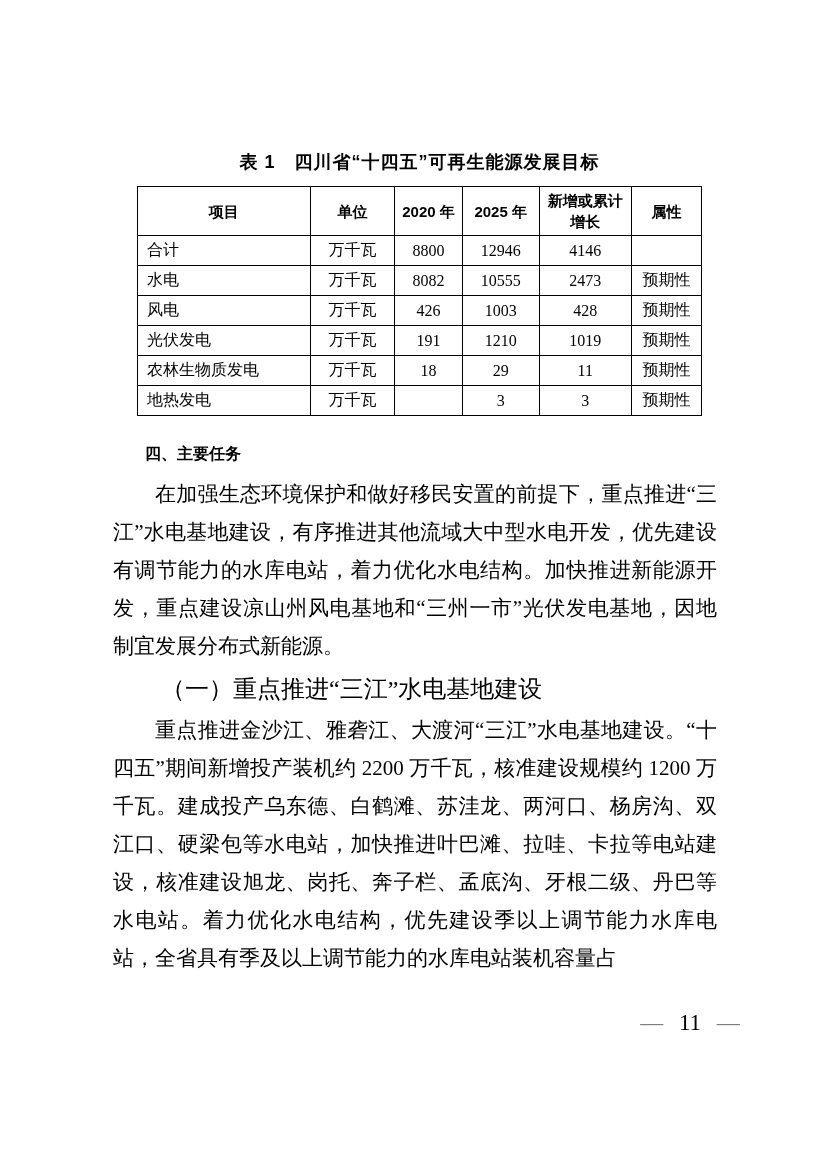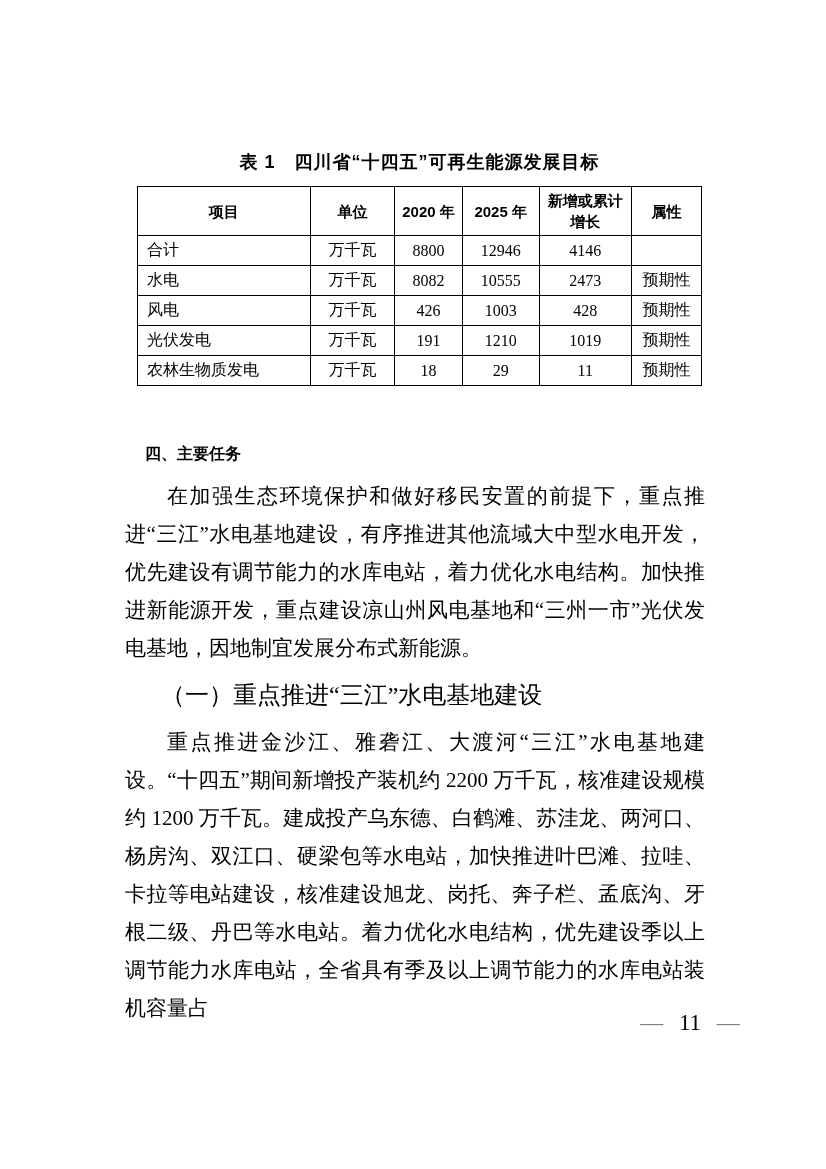--- a/index.html
+++ b/index.html
@@ -11,21 +11,21 @@
   table.data{position:absolute;left:137px;top:186px;width:565px;border-collapse:collapse;
         table-layout:fixed;border-radius:17px;}
   table.data th,table.data td{border:1px solid #000;overflow:hidden;}
   table.data th{height:46px;font-family:"Liberation Sans","DejaVu Sans",sans-serif;
         font-weight:bold;font-size:15px;text-align:center;line-height:21px;padding:1px 2px;}
   table.data td{height:27px;font-size:16px;text-align:center;padding:1px 3px;margin-top:10px;}
   table.data td.c0{text-align:left;padding-left:9px;}
   .content{position:absolute;left:113px;top:444px;width:604px;}
   .sec-head{font-family:"Liberation Sans","DejaVu Sans",sans-serif;font-weight:bold;
         font-size:16px;margin:0 0 10px 0;padding-left:2em;}
-  .para{font-size:21px;line-height:38px;text-align:justify;text-indent:2em;margin:12px;}
+  .para{font-size:21px;line-height:38px;text-align:justify;text-indent:2em;margin:0;}
   .sub-head{font-weight:normal;font-size:24px;margin:8px 0 6px 0;padding-left:2em;}
   .footer{position:absolute;left:630px;top:1010px;width:120px;text-align:center;
         font-size:23px;white-space:nowrap;}
   .footer .dash{color:#7f7f7f;letter-spacing:0;}
   .footer .num{color:#000;margin:0 10px;}
 </style>
 </head>
 <body>
 
 <div class="page">
@@ -85,20 +85,28 @@
         <td>预期性</td>
       </tr>
       <tr>
         <td class="c0">农林生物质发电</td>
         <td>万千瓦</td>
         <td>18</td>
         <td>29</td>
         <td>11</td>
         <td>预期性</td>
       </tr>
+      <tr>
+        <td class="c0">地热发电</td>
+        <td>万千瓦</td>
+        <td></td>
+        <td>3</td>
+        <td>3</td>
+        <td>预期性</td>
+      </tr>
     </tbody>
   </table>
 
   <div class="content">
     <div class="sec-head">四、主要任务</div>
     <p class="para">在加强生态环境保护和做好移民安置的前提下，重点推进“三江”水电基地建设，有序推进其他流域大中型水电开发，优先建设有调节能力的水库电站，着力优化水电结构。加快推进新能源开发，重点建设凉山州风电基地和“三州一市”光伏发电基地，因地制宜发展分布式新能源。</p>
     <div class="sub-head">（一）重点推进“三江”水电基地建设</div>
     <p class="para">重点推进金沙江、雅砻江、大渡河“三江”水电基地建设。“十四五”期间新增投产装机约 2200 万千瓦，核准建设规模约 1200 万千瓦。建成投产乌东德、白鹤滩、苏洼龙、两河口、杨房沟、双江口、硬梁包等水电站，加快推进叶巴滩、拉哇、卡拉等电站建设，核准建设旭龙、岗托、奔子栏、孟底沟、牙根二级、丹巴等水电站。着力优化水电结构，优先建设季以上调节能力水库电站，全省具有季及以上调节能力的水库电站装机容量占</p>
   </div>
 

